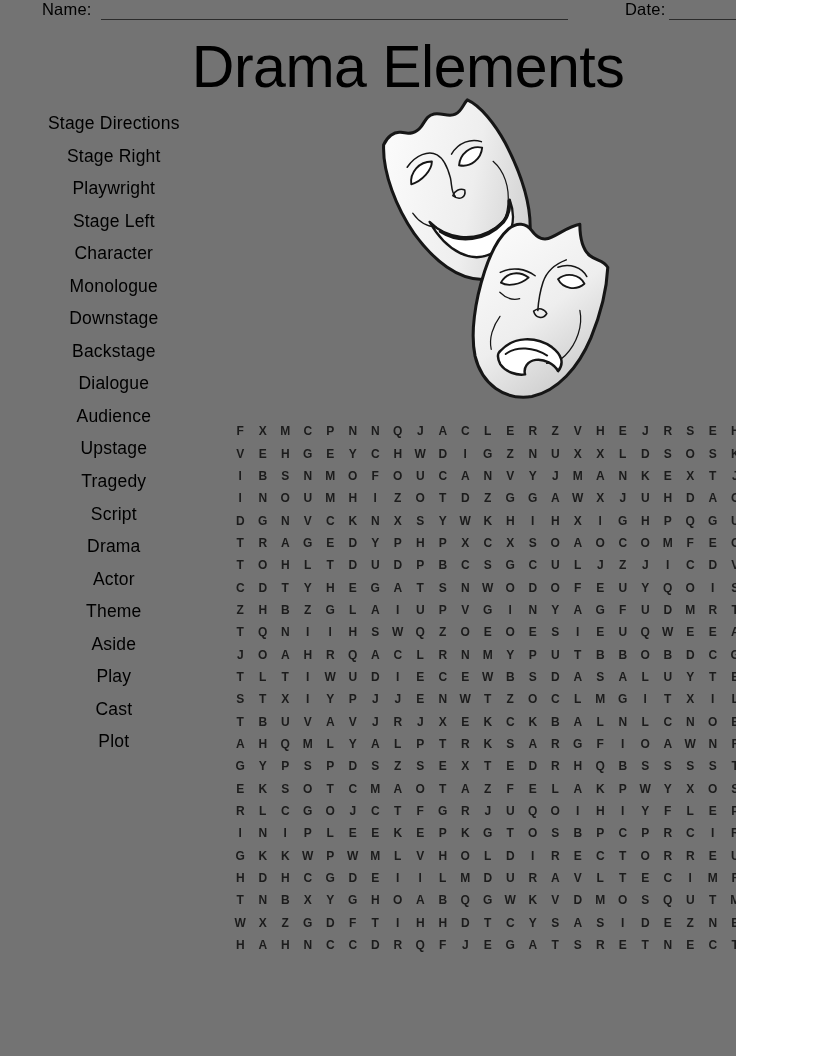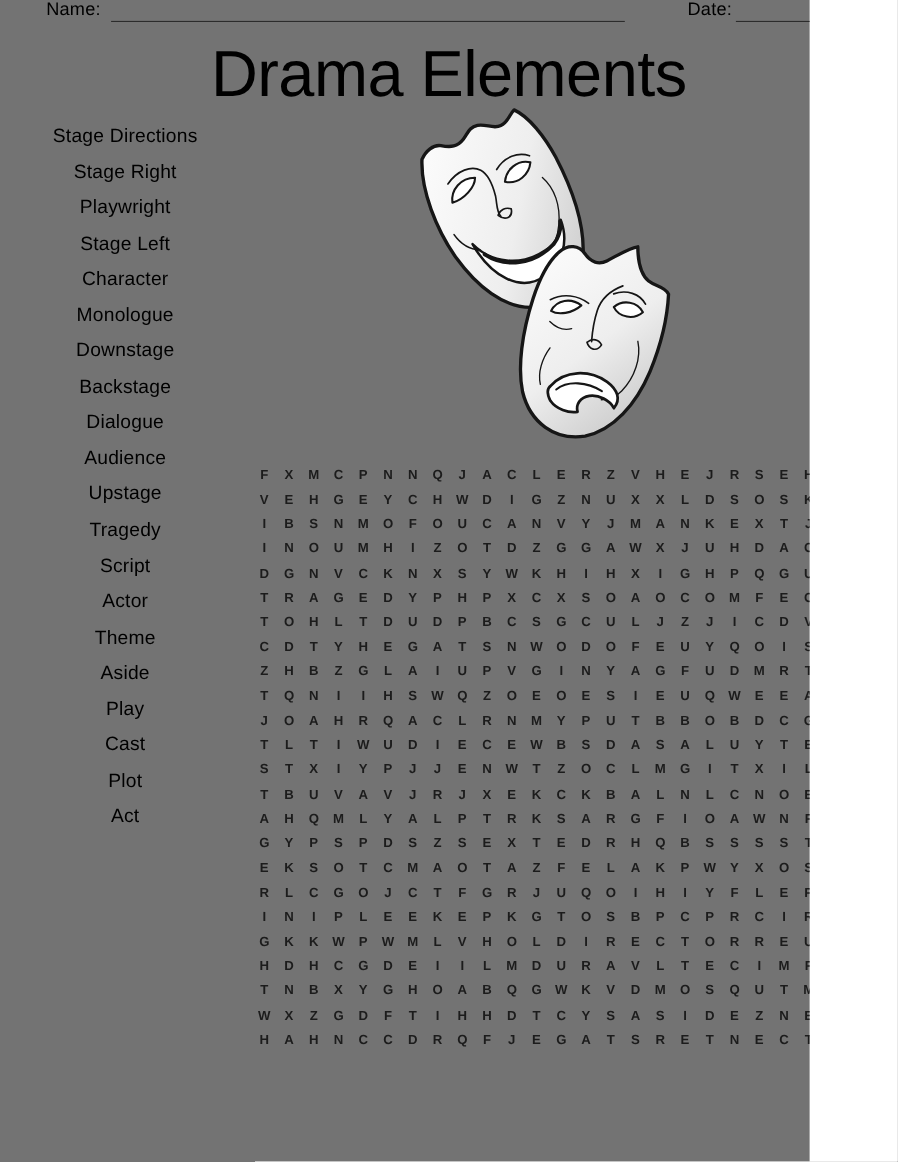--- a/index.html
+++ b/index.html
@@ -51,27 +51,27 @@
       <div class="word">Stage Left</div>
       <div class="word">Character</div>
       <div class="word">Monologue</div>
       <div class="word">Downstage</div>
       <div class="word">Backstage</div>
       <div class="word">Dialogue</div>
       <div class="word">Audience</div>
       <div class="word">Upstage</div>
       <div class="word">Tragedy</div>
       <div class="word">Script</div>
+      <div class="word">Drama</div>
       <div class="word">Actor</div>
       <div class="word">Theme</div>
       <div class="word">Aside</div>
       <div class="word">Play</div>
       <div class="word">Cast</div>
       <div class="word">Plot</div>
-      <div class="word">Act</div>
     </div>
 
   <svg class="masks" viewBox="0 0 262 312" xmlns="http://www.w3.org/2000/svg">
     <defs>
       <linearGradient id="maskGrad" x1="0%" y1="0%" x2="95%" y2="100%">
         <stop offset="0%" stop-color="#fdfdfd"></stop>
         <stop offset="55%" stop-color="#eeeeee"></stop>
         <stop offset="100%" stop-color="#c6c6c6"></stop>
       </linearGradient>
     </defs>

